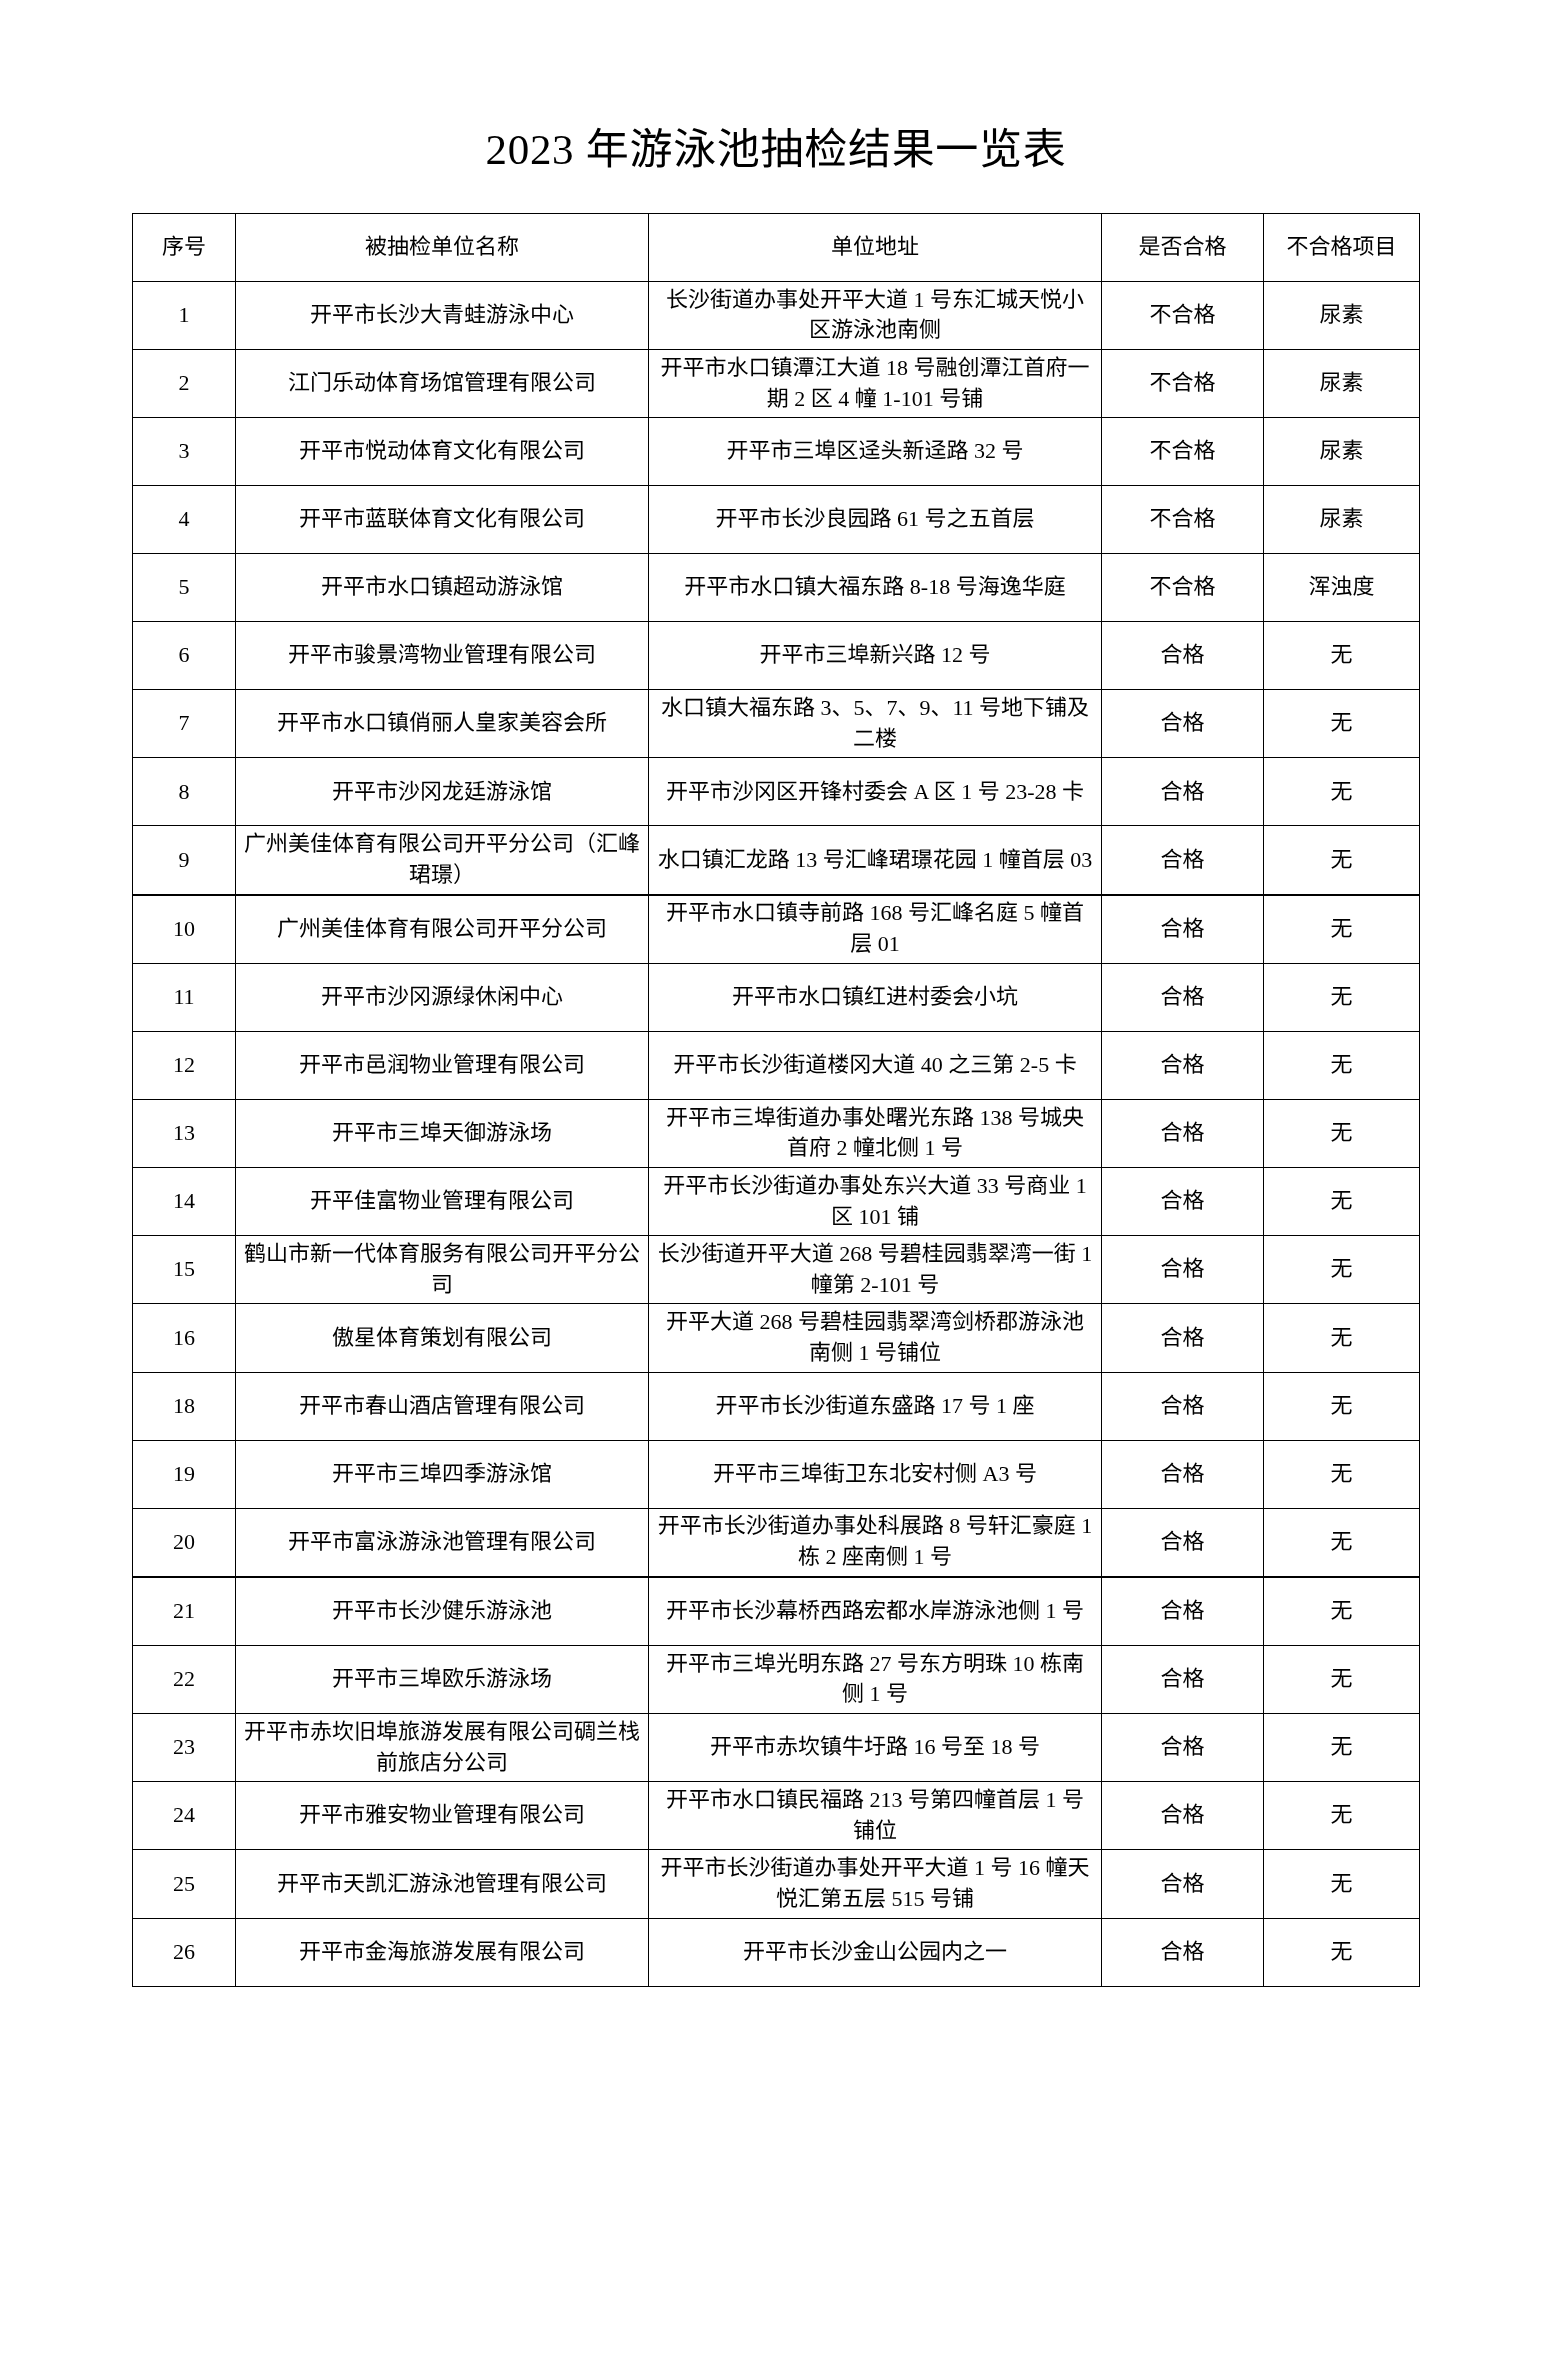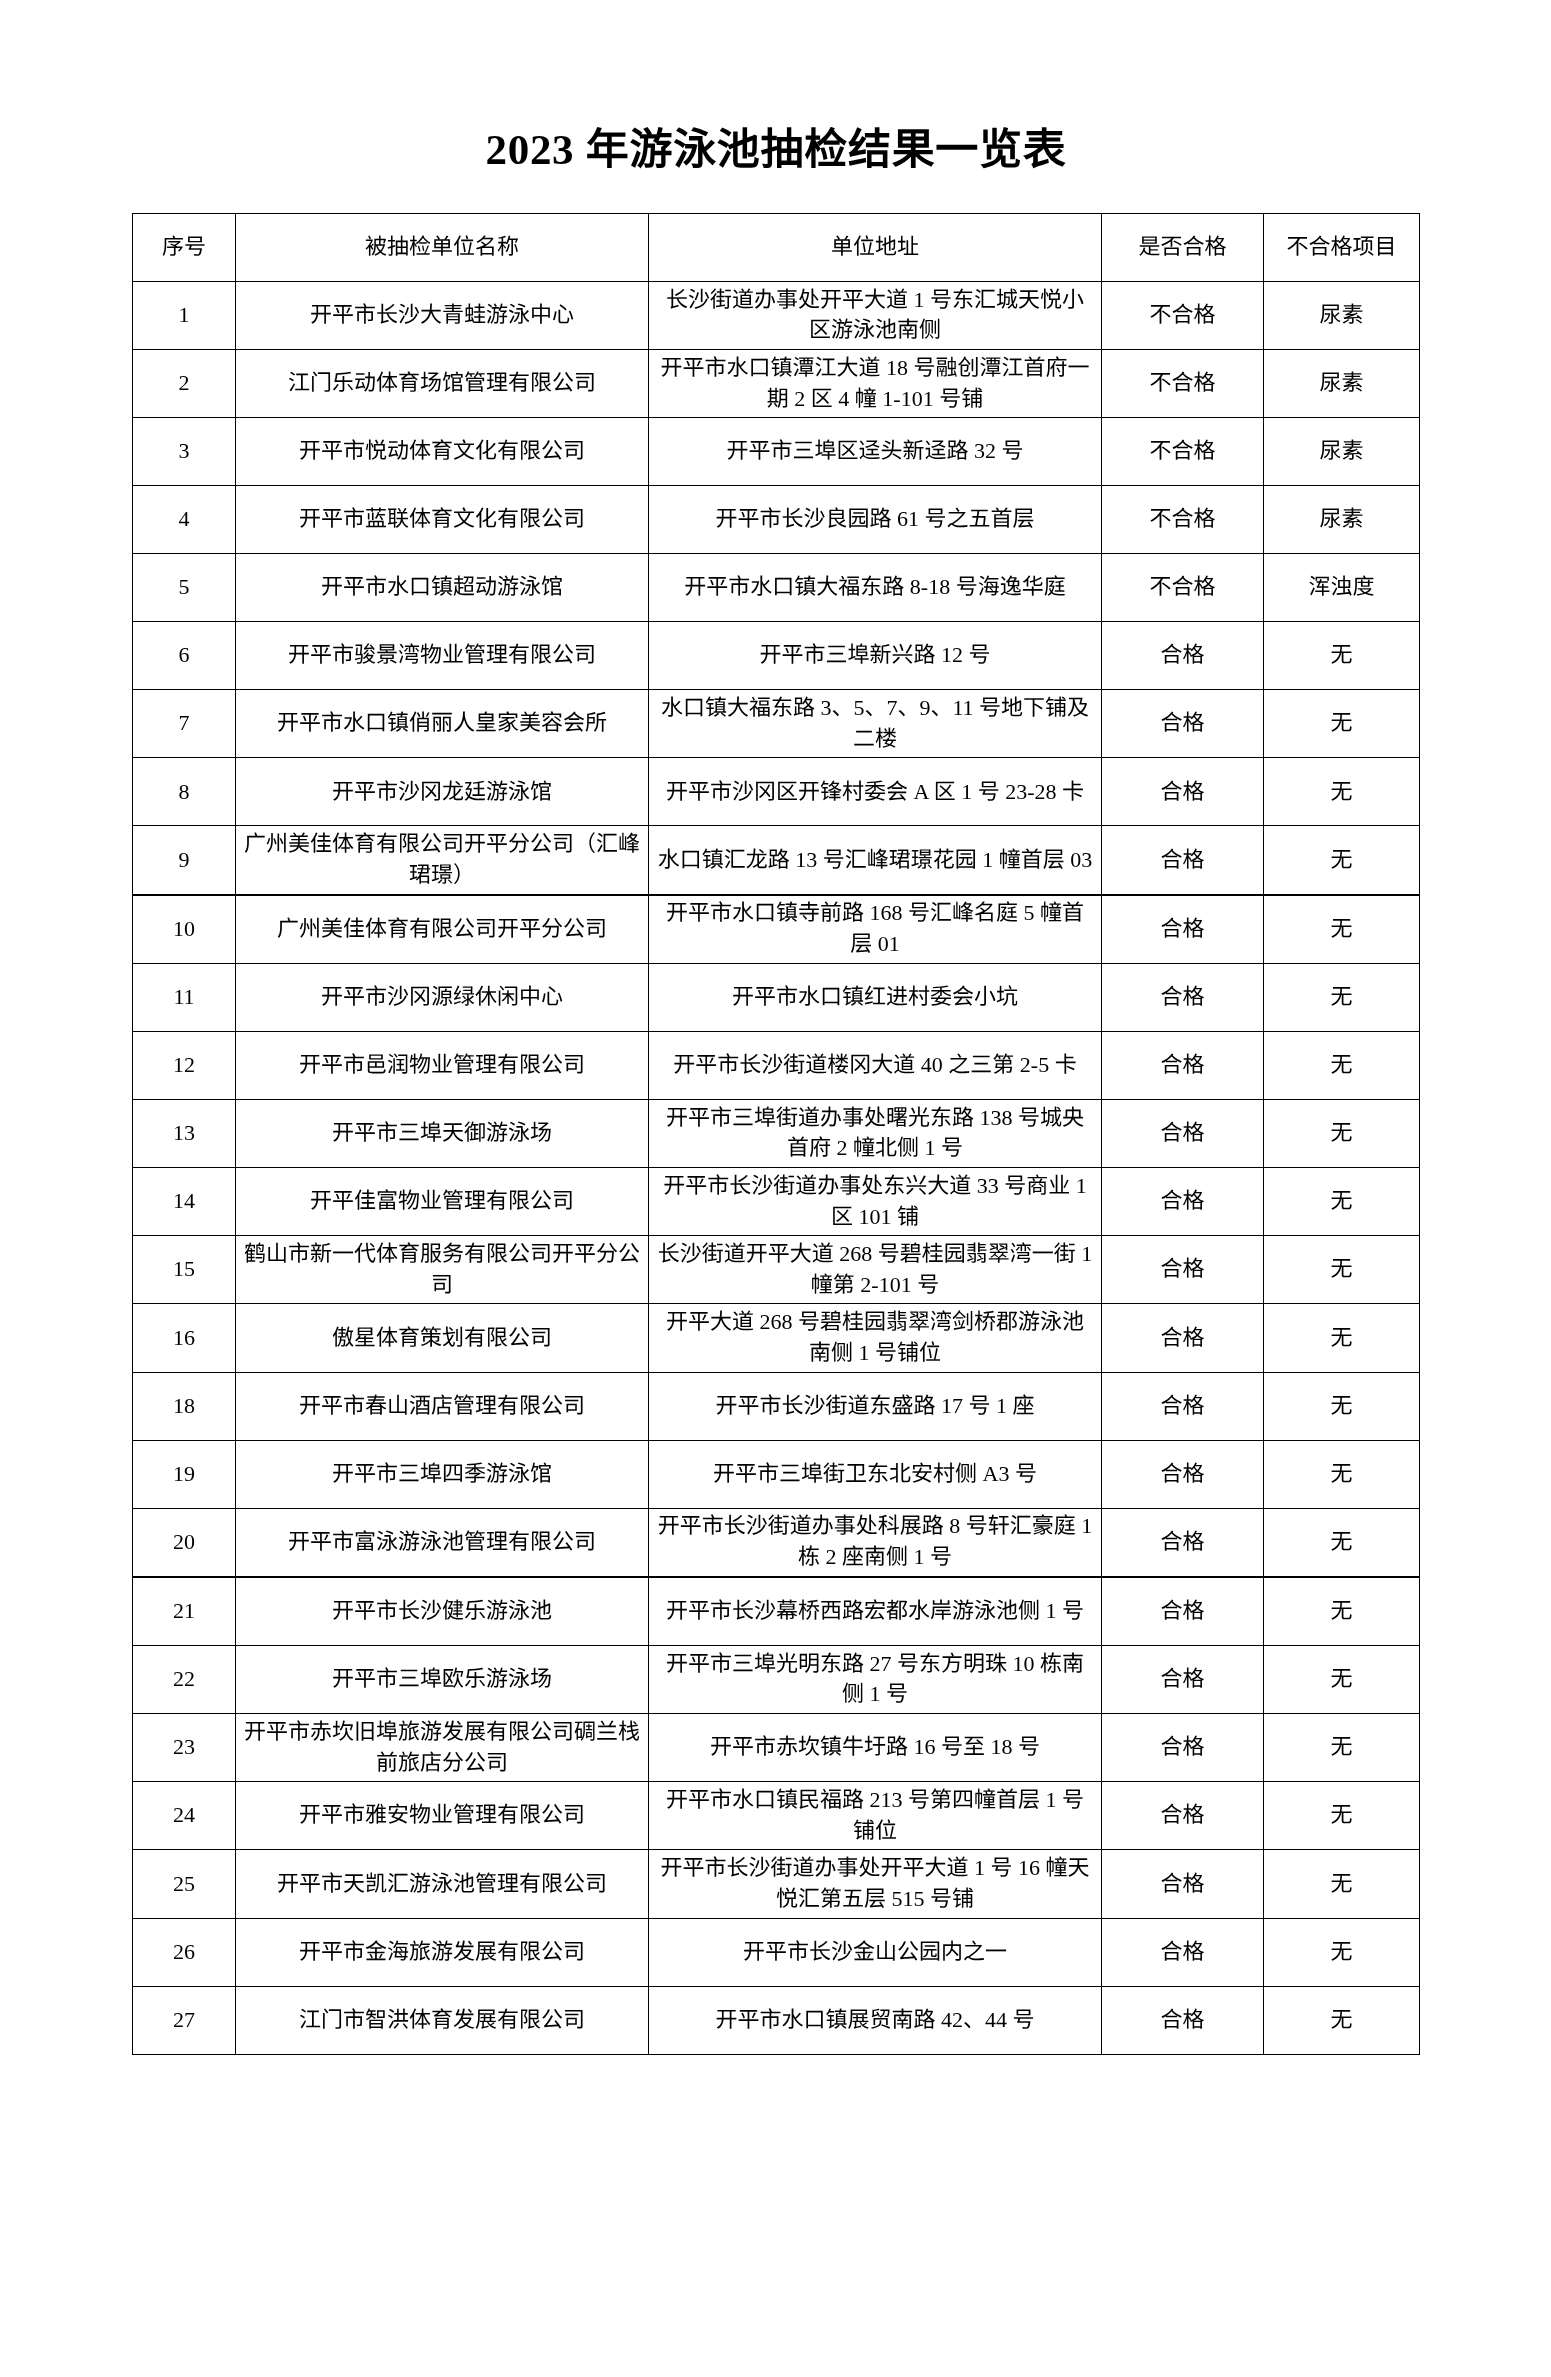--- a/index.html
+++ b/index.html
@@ -21,21 +21,21 @@
     width: 100%;
     height: 100%;
     box-sizing: border-box;
     padding-top: 122px;
   }
   .doc-title {
     margin: 0 0 35px 0;
     text-align: center;
     font-size: 43px;
     line-height: 1.3;
-    font-weight: 700;
+    font-weight: 400;
     letter-spacing: 0.7px;
   }
   table.doc-table {
     table-layout: fixed;
     width: 1288px;
     margin: 0 auto;
     border-collapse: collapse;
     border: 1.4px solid #000;
   }
   .section-gap-1 { margin-bottom: 64px; padding-left: 36px; }
@@ -276,24 +276,17 @@
     <td>合格</td>
     <td>无</td>
   </tr>
         <tr>
     <td>26</td>
     <td>开平市金海旅游发展有限公司</td>
     <td>开平市长沙金山公园内之一</td>
     <td>合格</td>
     <td>无</td>
   </tr>
-        <tr>
-    <td>27</td>
-    <td>江门市智洪体育发展有限公司</td>
-    <td>开平市水口镇展贸南路 42、44 号</td>
-    <td>合格</td>
-    <td>无</td>
-  </tr>
       </tbody>
   </table>
 
 </div>
 
 
 </body></html>

